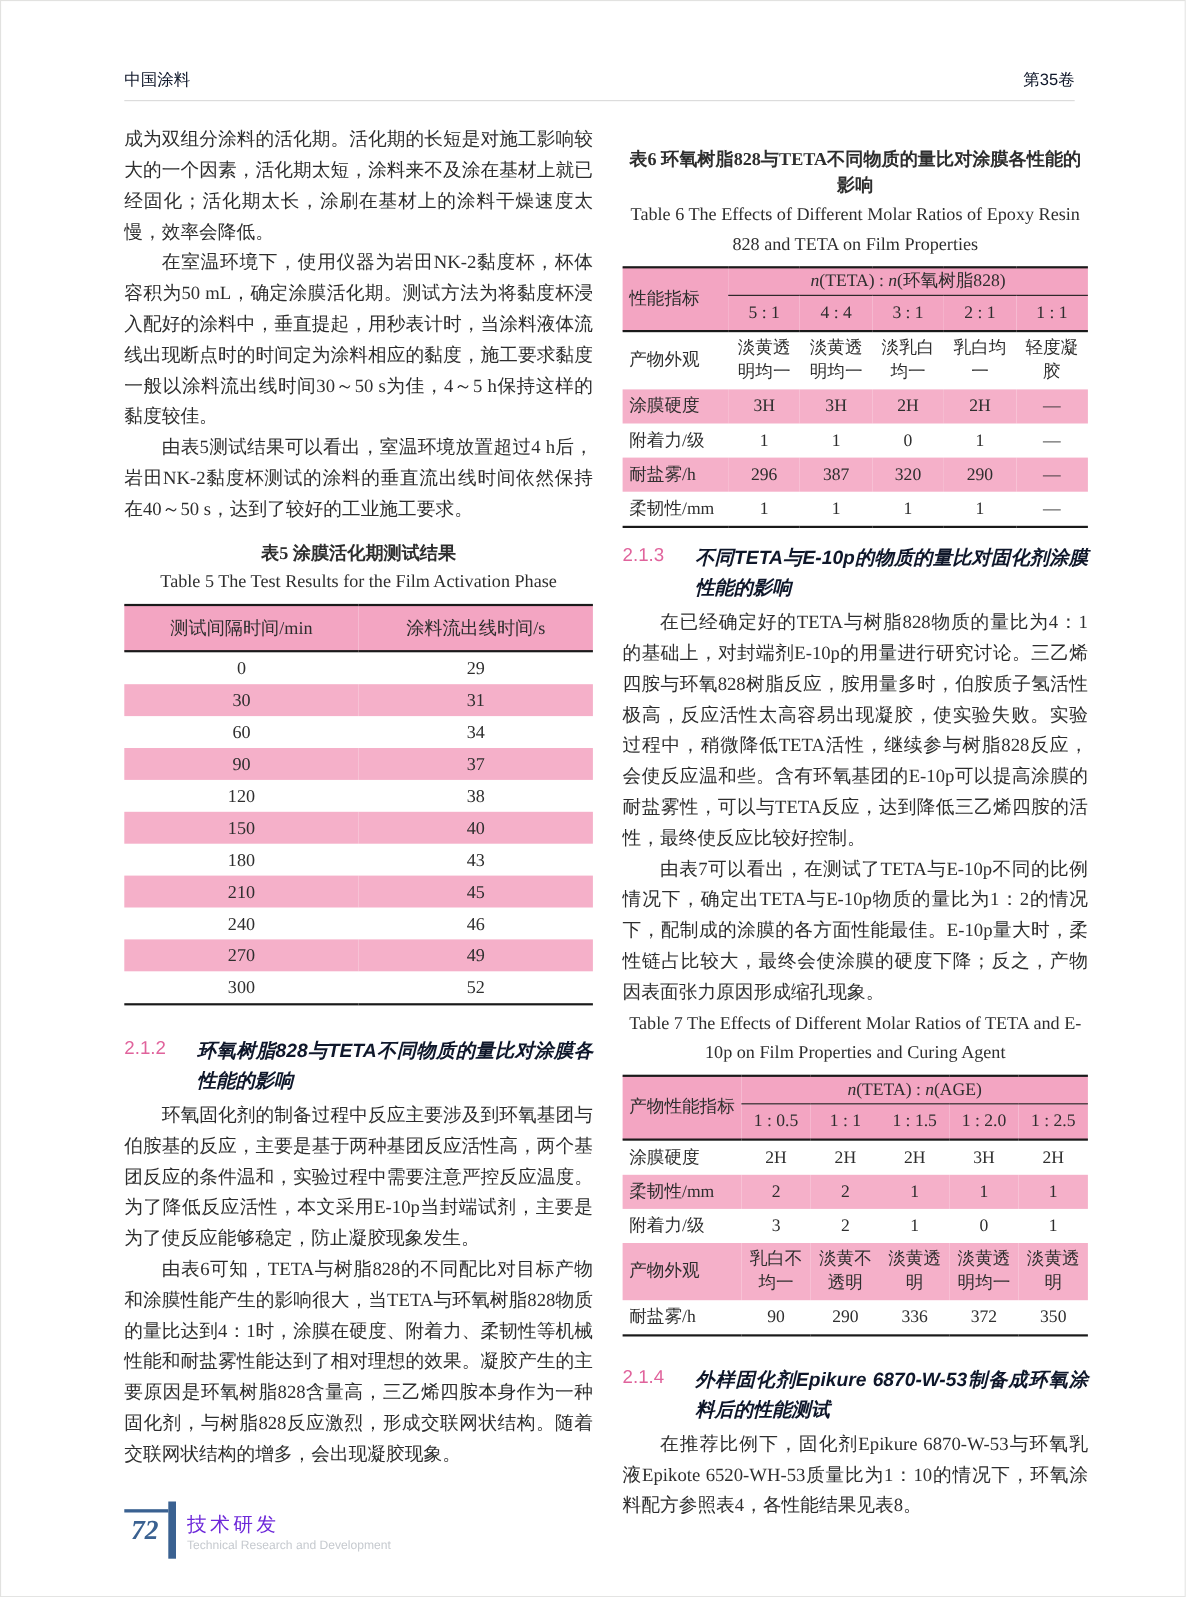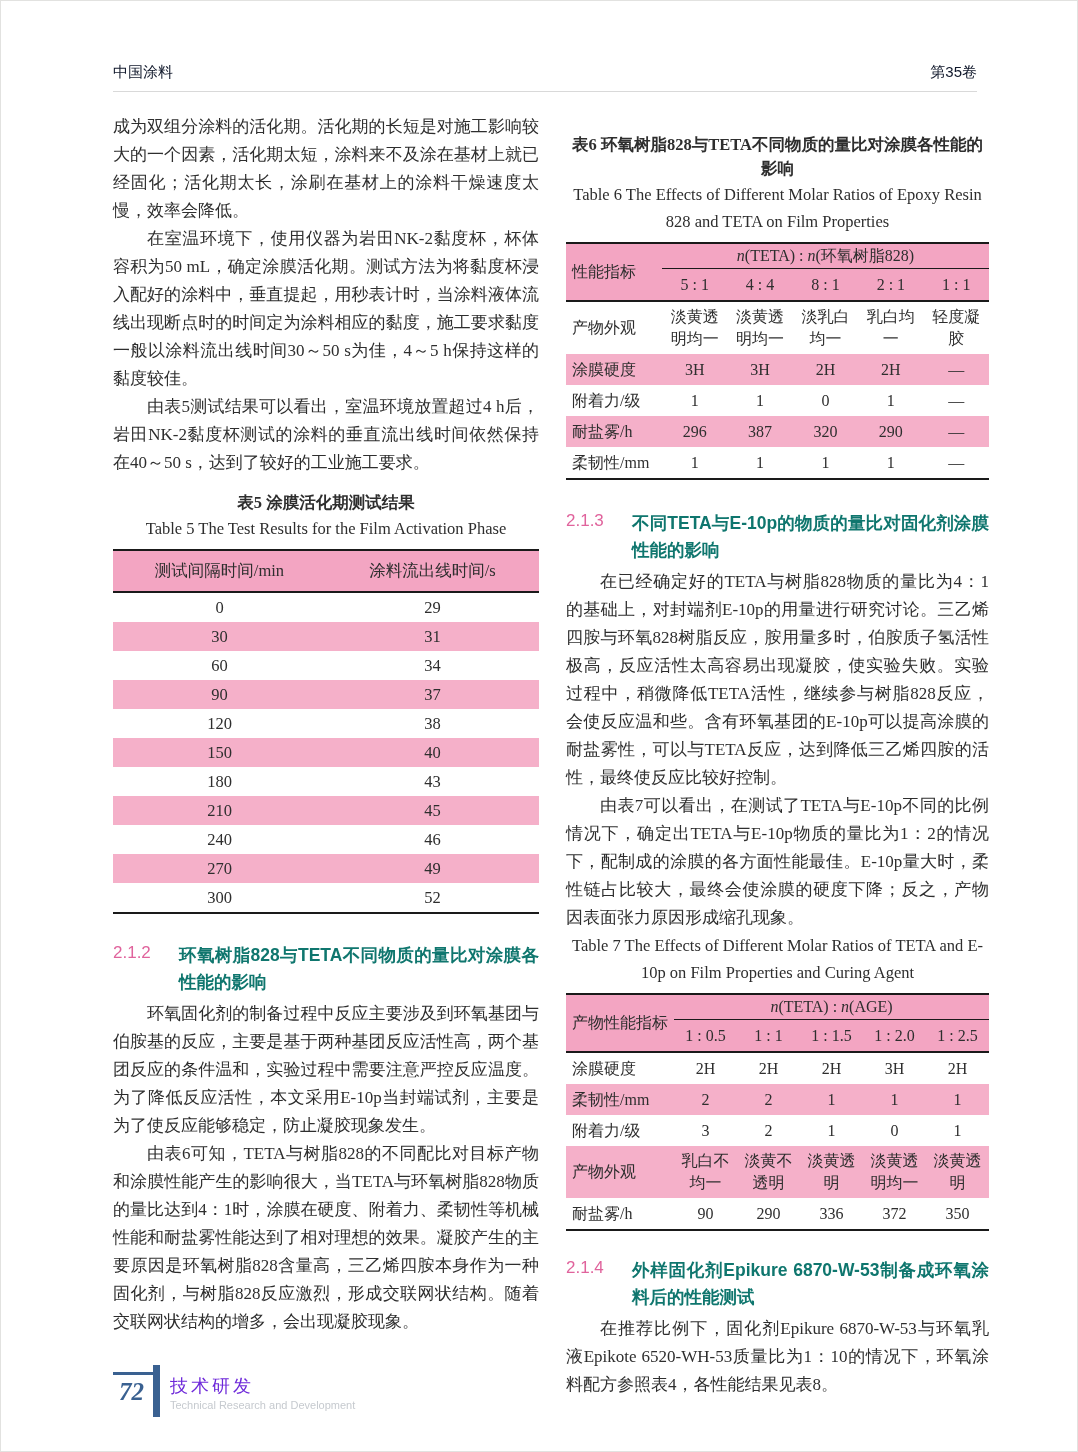--- a/index.html
+++ b/index.html
@@ -28,21 +28,21 @@
     display:flex;gap:27px;
   }
   .col-left{width:426px;}
   .col-right{width:423px;}
   p.body{font-size:17px;line-height:28px;text-align:justify;margin:0;}
   p.ind{text-indent:2em;}
   
   .sec{display:flex;margin-top:16px;margin-bottom:4px;
     font-family:"Liberation Sans","DejaVu Sans",sans-serif;}
   .sec-num{color:#e0639c;width:66px;flex:none;font-size:17px;padding-top:1px;}
-  .sec-title{font-size:17.5px;font-weight:600;color:#0f766e;line-height:27px;text-align:justify;}
+  .sec-title{font-size:17.5px;font-weight:600;color:#0f172a;line-height:27px;text-align:justify;font-style:italic;}
   
   .tt-cn{font-weight:bold;font-size:16.5px;line-height:24px;text-align:center;margin-top:14px;}
   .tt-en{font-weight:normal;font-size:16.5px;line-height:27px;text-align:center;
     font-family:"Liberation Serif","DejaVu Serif",serif;margin-bottom:7px;}
   
   table{border-collapse:collapse;width:100%;table-layout:fixed;}
   .dtable{border-top:2.5px solid #1a1a1a;border-bottom:2px solid #1a1a1a;}
   .dtable th,.dtable td{
     font-weight:normal;font-size:16px;text-align:center;
     padding:1px 2px;vertical-align:middle;line-height:22px;
@@ -175,21 +175,21 @@
             <col>
           </colgroup>
         <thead>
           <tr class="pinkh">
             <th class="lefth rh" rowspan="2">性能指标</th>
             <th class="grp" colspan="5"><span class="it">n</span><span>(TETA) : </span><span class="it">n</span><span>(环氧树脂828)</span></th>
           </tr>
           <tr class="pinkh">
             <th class="rh">5 : 1</th>
             <th>4 : 4</th>
-            <th>8 : 1</th>
+            <th>3 : 1</th>
             <th>2 : 1</th>
             <th>1 : 1</th>
           </tr>
         </thead>
         <tbody>
           <tr>
             <td class="lefth rh2">产物外观</td>
             <td>淡黄透明均一</td>
             <td>淡黄透明均一</td>
             <td>淡乳白均一</td>
@@ -224,21 +224,21 @@
             <td class="lefth rh">柔韧性/mm</td>
             <td>1</td>
             <td>1</td>
             <td>1</td>
             <td>1</td>
             <td>—</td>
           </tr>
         </tbody>
       </table>
 
-      <div class="sec" style="margin-top:30px;">
+      <div class="sec" style="margin-top:14px;">
         <span class="sec-num">2.1.3</span>
         <span class="sec-title">不同TETA与E-10p的物质的量比对固化剂涂膜性能的影响</span>
       </div>
       <p class="body ind">在已经确定好的TETA与树脂828物质的量比为4：1的基础上，对封端剂E-10p的用量进行研究讨论。三乙烯四胺与环氧828树脂反应，胺用量多时，伯胺质子氢活性极高，反应活性太高容易出现凝胶，使实验失败。实验过程中，稍微降低TETA活性，继续参与树脂828反应，会使反应温和些。含有环氧基团的E-10p可以提高涂膜的耐盐雾性，可以与TETA反应，达到降低三乙烯四胺的活性，最终使反应比较好控制。</p>
       <p class="body ind">由表7可以看出，在测试了TETA与E-10p不同的比例情况下，确定出TETA与E-10p物质的量比为1：2的情况下，配制成的涂膜的各方面性能最佳。E-10p量大时，柔性链占比较大，最终会使涂膜的硬度下降；反之，产物因表面张力原因形成缩孔现象。</p>
 
       <div class="tt-en">Table 7   The Effects of Different Molar Ratios of TETA and E-10p on Film Properties and Curing Agent</div>
 
       <table class="dtable">
         <colgroup>

